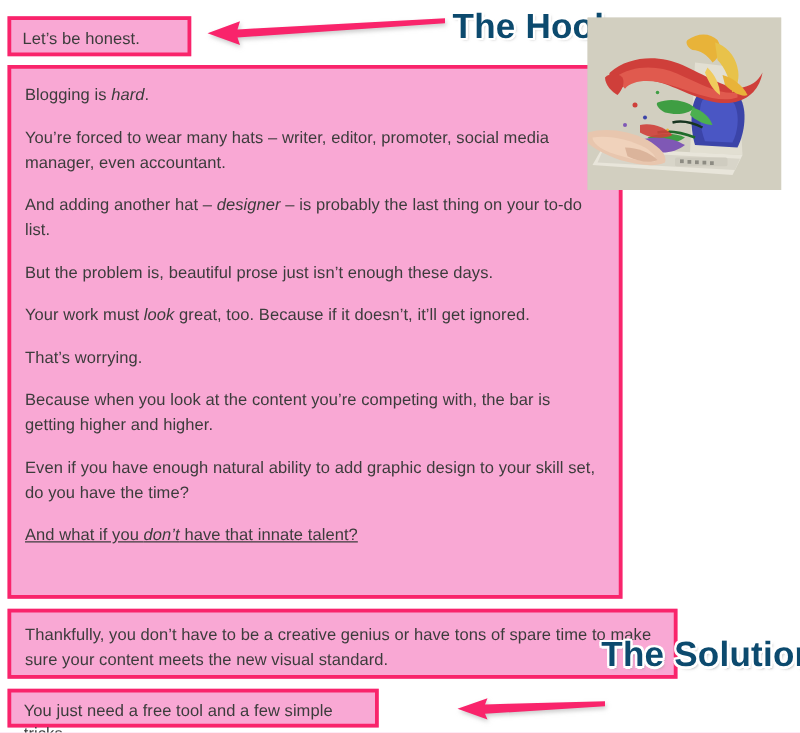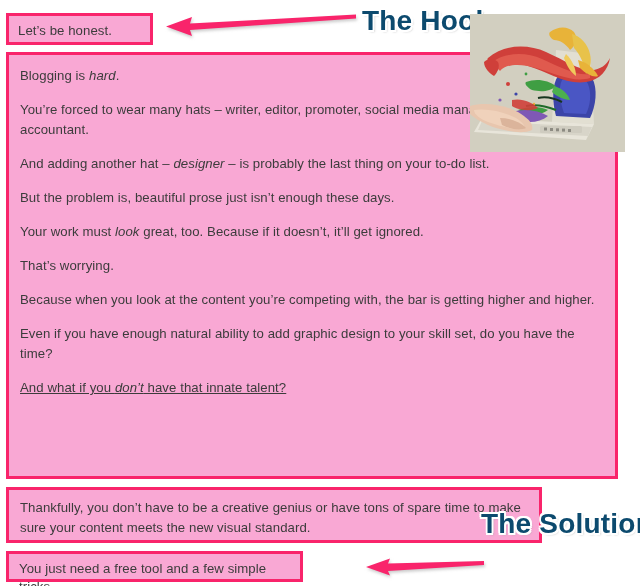--- a/index.html
+++ b/index.html
@@ -49,21 +49,21 @@
     width: 147px;
     height: 32px;
     padding: 6px 0 0 9px;
   }
   #hook-box .line { line-height: 18px; }
 
   
   #problem-box {
     left: 6px;
     top: 52px;
-    width: 612px;
+    width: 492px;
     height: 427px;
     padding: 11px 12px 0 11px;
   }
 
   
   #solution-box {
     left: 6px;
     top: 487px;
     width: 536px;
     height: 56px;

